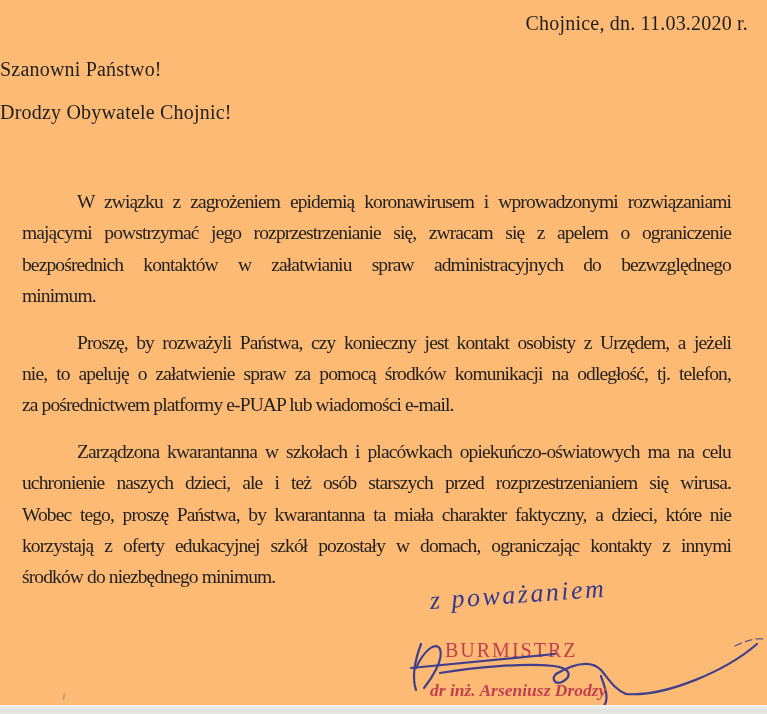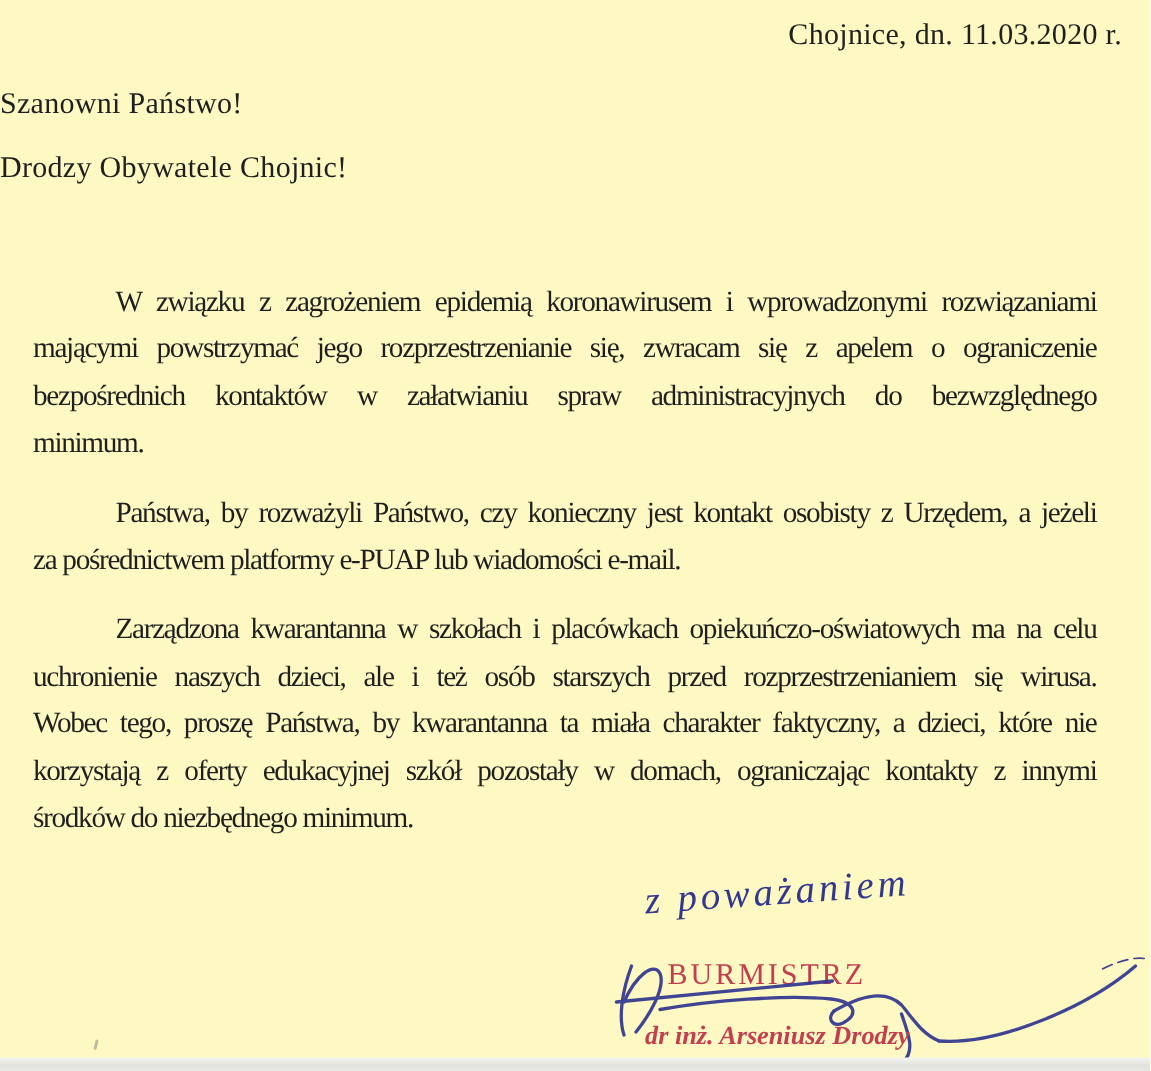--- a/index.html
+++ b/index.html
@@ -4,21 +4,21 @@
 <style>
   html, body {
     margin: 0;
     padding: 0;
     background: #ffffff;
   }
   .page {
     position: relative;
     width: 767px;
     height: 714px;
-    background: #fef9c3;
+    background: #fdba74;
     overflow: hidden;
     font-family: "Liberation Serif", "DejaVu Serif", serif;
     color: #1f1f1f;
   }
   .dateline {
     position: absolute;
     top: 12px;
     right: 19px;
     font-size: 20px;
     letter-spacing: 0.2px;
@@ -128,21 +128,22 @@
   <div class="body">
 
     <div class="paragraph">
       <div class="bline just indent">W związku z zagrożeniem epidemią koronawirusem i wprowadzonymi rozwiązaniami</div>
       <div class="bline just">mającymi powstrzymać jego rozprzestrzenianie się, zwracam się z apelem o ograniczenie</div>
       <div class="bline just">bezpośrednich kontaktów w załatwianiu spraw administracyjnych do bezwzględnego</div>
       <div class="bline lastline">minimum.</div>
     </div>
 
     <div class="paragraph">
-      <div class="bline just indent">Państwa, by rozważyli Państwo, czy konieczny jest kontakt osobisty z Urzędem, a jeżeli</div>
+      <div class="bline just indent">Proszę, by rozważyli Państwa, czy konieczny jest kontakt osobisty z Urzędem, a jeżeli</div>
+      <div class="bline just">nie, to apeluję o załatwienie spraw za pomocą środków komunikacji na odległość, tj. telefon,</div>
       <div class="bline lastline">za pośrednictwem platformy e-PUAP lub wiadomości e-mail.</div>
     </div>
 
     <div class="paragraph">
       <div class="bline just indent">Zarządzona kwarantanna w szkołach i placówkach opiekuńczo-oświatowych ma na celu</div>
       <div class="bline just">uchronienie naszych dzieci, ale i też osób starszych przed rozprzestrzenianiem się wirusa.</div>
       <div class="bline just">Wobec tego, proszę Państwa, by kwarantanna ta miała charakter faktyczny, a dzieci, które nie</div>
       <div class="bline just">korzystają z oferty edukacyjnej szkół pozostały w domach, ograniczając kontakty z innymi</div>
       <div class="bline lastline">środków do niezbędnego minimum.</div>
     </div>

